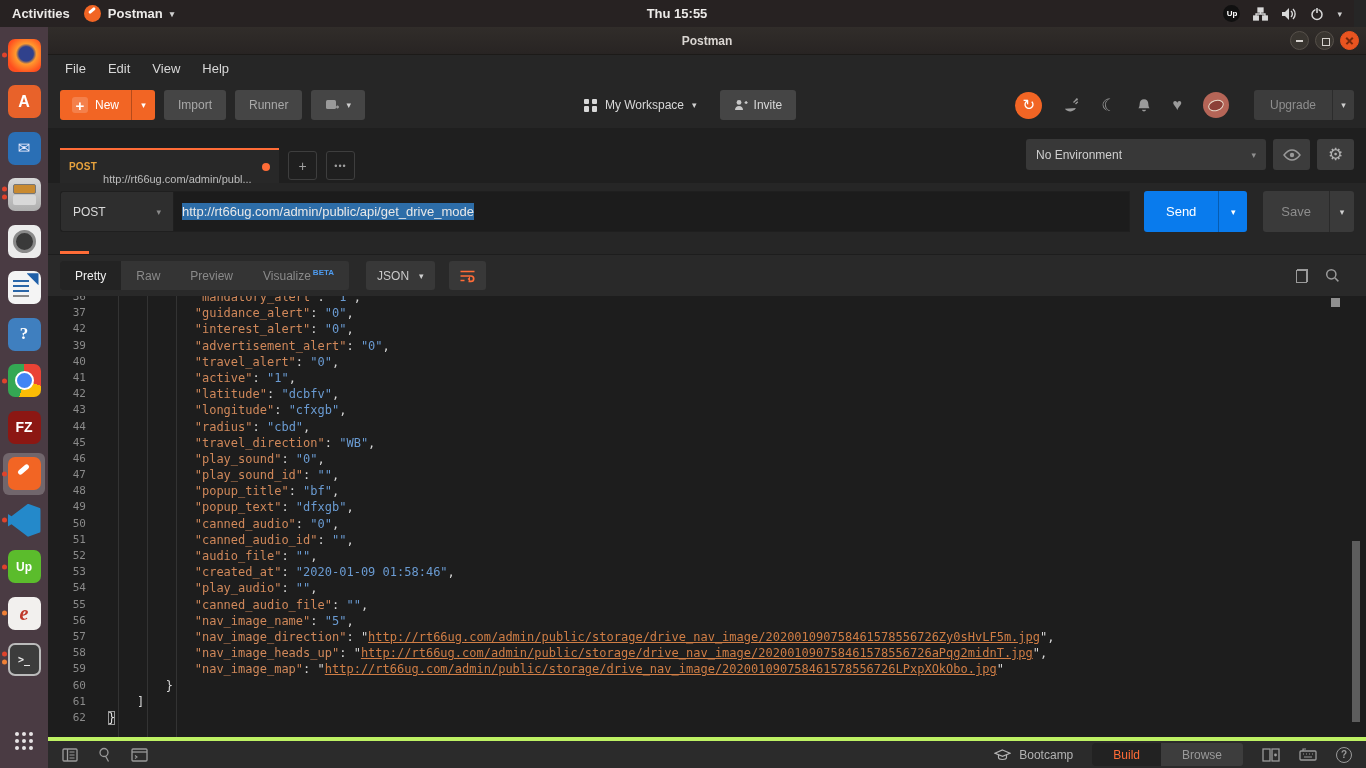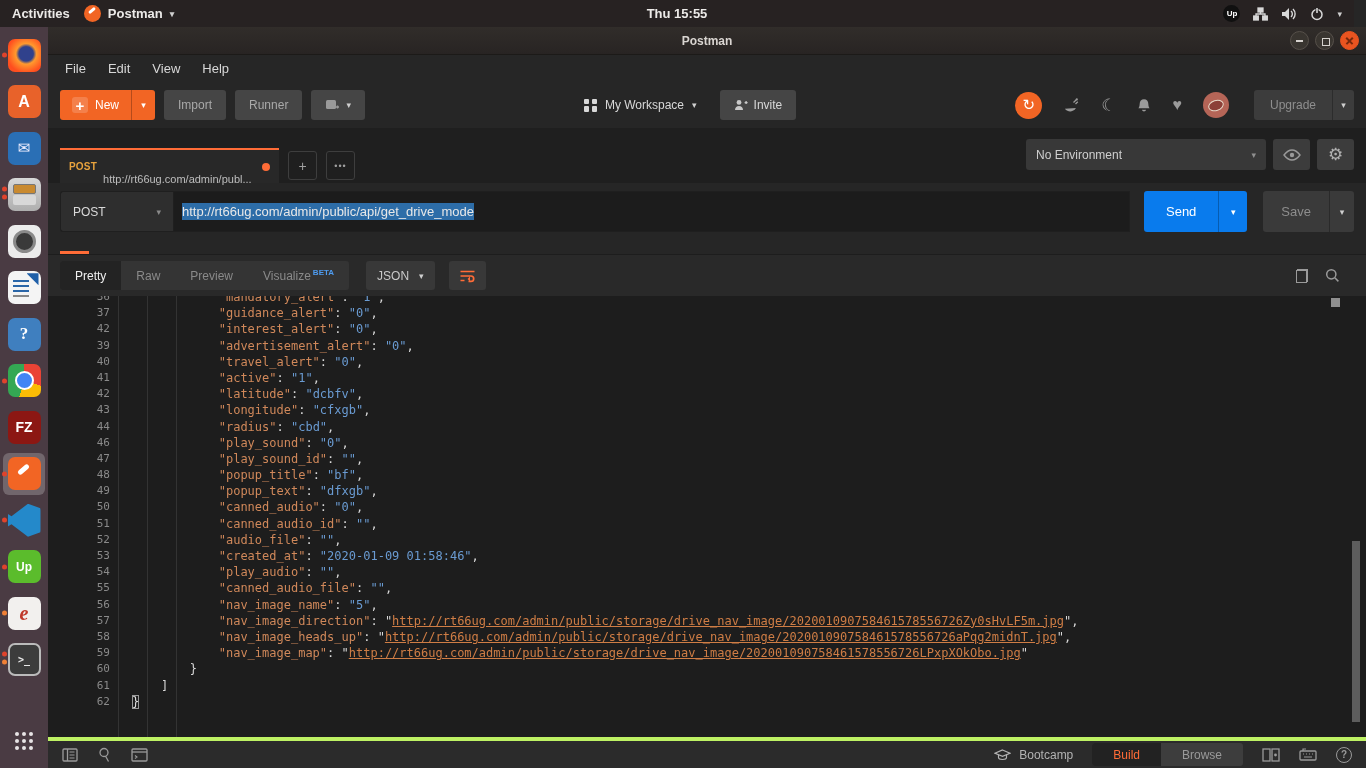--- a/index.html
+++ b/index.html
@@ -158,21 +158,21 @@
              display:flex; align-items:center; justify-content:center; }
   .rt-right { margin-left:auto; display:flex; align-items:center; gap:17px; padding-right:14px; }
   .cp { position:relative; width:12px; height:14px; }
   .cp::before { content:''; position:absolute; right:0; top:0; width:9px; height:11px; border:1px solid #9a9a9a; background:#9a9a9a; }
   .cp::after  { content:''; position:absolute; left:0; bottom:0; width:9px; height:11px; border:1px solid #9a9a9a; background:#292929; }
 
   
   .code { flex:1; background:#1d1d1d; position:relative; overflow:hidden;
           font-family:"DejaVu Sans Mono",monospace; font-size:12px; }
   .guides { position:absolute; top:0; bottom:0; width:1px; background:#333; }
-  .lines { margin-top:-7px;padding-left:24px; }
+  .lines { margin-top:-7px; }
   .cl { display:flex; height:16.2px; line-height:16.2px; white-space:pre; }
   .ln { width:48px; flex-shrink:0; text-align:right; padding-right:10px; color:#8a8a8a; font-size:11px; }
   .lc { padding-left:12px; }
   .tk-k { color:#d0885a; }
   .tk-p { color:#d8d8d8; }
   .tk-v { color:#6a9bd2; }
   .tk-l { color:#cf7d45; text-decoration:underline; }
   .tk-c { color:#e0e0e0; box-shadow:inset 0 0 0 1px #9a9a9a; }
   .sb-thumb { position:absolute; right:6px; top:55.5%; width:8px; height:41%; background:#5d5d5d; }
   .sb-sq { position:absolute; right:26px; top:2px; width:9px; height:9px; background:#8f8f8f; }
@@ -474,20 +474,21 @@
       <div class="lines">
           <div class="cl"><span class="ln">36</span><span class="lc">            <span class="tk-k">"mandatory_alert"</span><span class="tk-p">: </span><span class="tk-v">"1"</span><span class="tk-p">,</span></span></div>
           <div class="cl"><span class="ln">37</span><span class="lc">            <span class="tk-k">"guidance_alert"</span><span class="tk-p">: </span><span class="tk-v">"0"</span><span class="tk-p">,</span></span></div>
           <div class="cl"><span class="ln">42</span><span class="lc">            <span class="tk-k">"interest_alert"</span><span class="tk-p">: </span><span class="tk-v">"0"</span><span class="tk-p">,</span></span></div>
           <div class="cl"><span class="ln">39</span><span class="lc">            <span class="tk-k">"advertisement_alert"</span><span class="tk-p">: </span><span class="tk-v">"0"</span><span class="tk-p">,</span></span></div>
           <div class="cl"><span class="ln">40</span><span class="lc">            <span class="tk-k">"travel_alert"</span><span class="tk-p">: </span><span class="tk-v">"0"</span><span class="tk-p">,</span></span></div>
           <div class="cl"><span class="ln">41</span><span class="lc">            <span class="tk-k">"active"</span><span class="tk-p">: </span><span class="tk-v">"1"</span><span class="tk-p">,</span></span></div>
           <div class="cl"><span class="ln">42</span><span class="lc">            <span class="tk-k">"latitude"</span><span class="tk-p">: </span><span class="tk-v">"dcbfv"</span><span class="tk-p">,</span></span></div>
           <div class="cl"><span class="ln">43</span><span class="lc">            <span class="tk-k">"longitude"</span><span class="tk-p">: </span><span class="tk-v">"cfxgb"</span><span class="tk-p">,</span></span></div>
           <div class="cl"><span class="ln">44</span><span class="lc">            <span class="tk-k">"radius"</span><span class="tk-p">: </span><span class="tk-v">"cbd"</span><span class="tk-p">,</span></span></div>
+          <div class="cl"><span class="ln">45</span><span class="lc">            <span class="tk-k">"travel_direction"</span><span class="tk-p">: </span><span class="tk-v">"WB"</span><span class="tk-p">,</span></span></div>
           <div class="cl"><span class="ln">46</span><span class="lc">            <span class="tk-k">"play_sound"</span><span class="tk-p">: </span><span class="tk-v">"0"</span><span class="tk-p">,</span></span></div>
           <div class="cl"><span class="ln">47</span><span class="lc">            <span class="tk-k">"play_sound_id"</span><span class="tk-p">: </span><span class="tk-v">""</span><span class="tk-p">,</span></span></div>
           <div class="cl"><span class="ln">48</span><span class="lc">            <span class="tk-k">"popup_title"</span><span class="tk-p">: </span><span class="tk-v">"bf"</span><span class="tk-p">,</span></span></div>
           <div class="cl"><span class="ln">49</span><span class="lc">            <span class="tk-k">"popup_text"</span><span class="tk-p">: </span><span class="tk-v">"dfxgb"</span><span class="tk-p">,</span></span></div>
           <div class="cl"><span class="ln">50</span><span class="lc">            <span class="tk-k">"canned_audio"</span><span class="tk-p">: </span><span class="tk-v">"0"</span><span class="tk-p">,</span></span></div>
           <div class="cl"><span class="ln">51</span><span class="lc">            <span class="tk-k">"canned_audio_id"</span><span class="tk-p">: </span><span class="tk-v">""</span><span class="tk-p">,</span></span></div>
           <div class="cl"><span class="ln">52</span><span class="lc">            <span class="tk-k">"audio_file"</span><span class="tk-p">: </span><span class="tk-v">""</span><span class="tk-p">,</span></span></div>
           <div class="cl"><span class="ln">53</span><span class="lc">            <span class="tk-k">"created_at"</span><span class="tk-p">: </span><span class="tk-v">"2020-01-09 01:58:46"</span><span class="tk-p">,</span></span></div>
           <div class="cl"><span class="ln">54</span><span class="lc">            <span class="tk-k">"play_audio"</span><span class="tk-p">: </span><span class="tk-v">""</span><span class="tk-p">,</span></span></div>
           <div class="cl"><span class="ln">55</span><span class="lc">            <span class="tk-k">"canned_audio_file"</span><span class="tk-p">: </span><span class="tk-v">""</span><span class="tk-p">,</span></span></div>

